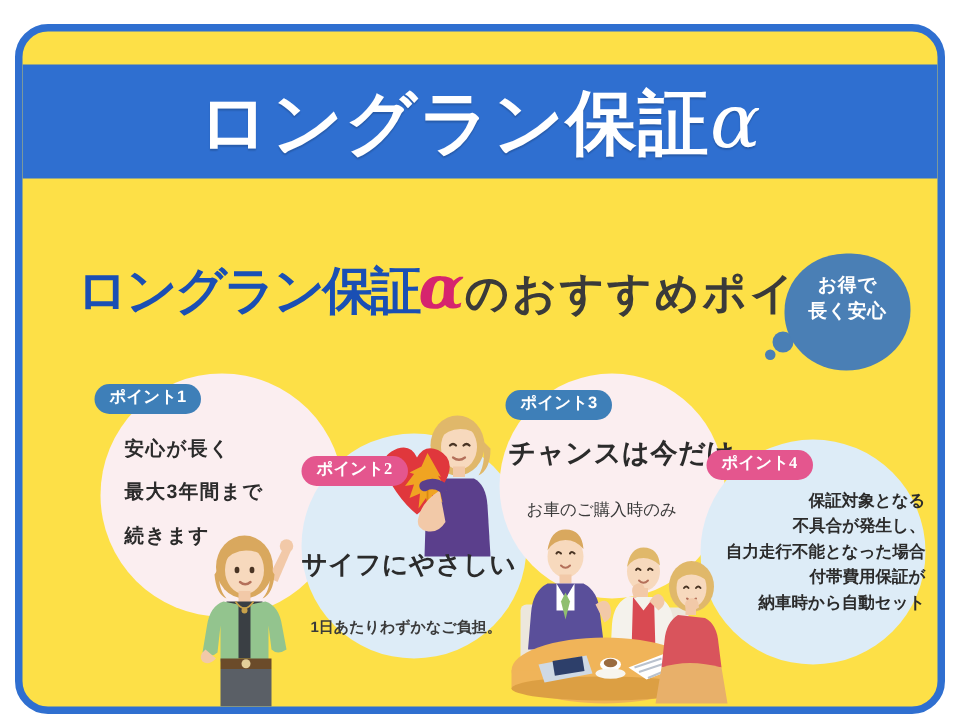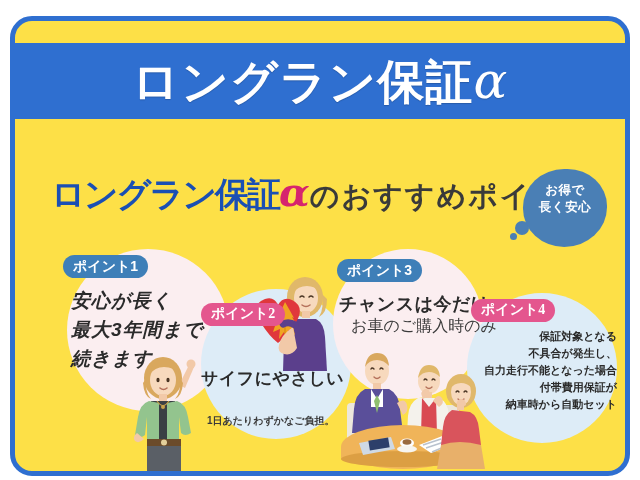--- a/index.html
+++ b/index.html
@@ -141,21 +141,21 @@
   #tint2 { left: 186px; top: 268px; width: 150px; height: 150px; }
   #tint3 { left: 318px; top: 228px; width: 150px; height: 150px; }
   #tint4 { left: 452px; top: 272px; width: 150px; height: 150px; }
 
   
   .point { position: absolute; z-index: 3; }
 
   .badge {
     display: inline-block;
     color: #ffffff;
-    font-size: 14px;
+    font-size: 11px;
     font-weight: bold;
     padding: 4px 10px 5px 10px;
     border-radius: 13px;
     letter-spacing: 0px;
     white-space: nowrap;
     line-height: 1;
   }
   .badge-blue { background: #3e7fb8; }
   .badge-pink { background: #e4568e; font-family: Liberation Serif, serif; }
   .badge::before, .badge::after {
@@ -172,26 +172,25 @@
     white-space: nowrap;
   }
   .psub {
     color: #3a3a3a;
     white-space: nowrap;
   }
 
   
   #point1 { left: 48px; top: 234px; }
   #point1 .ptitle {
-    font-size: 19px;
+    font-size: 13px;
     line-height: 29px;
     margin-top: 8px;
-    margin-left: 8px;
+    margin-left: 20px;
     letter-spacing: 1px;
-    font-style: italic;
   }
 
   
   #point2 { left: 186px; top: 282px; }
   #point2 .badge-row { margin-left: 0px; }
   #point2 .ptitle {
     font-size: 17px;
     line-height: 22px;
     margin-top: 42px;
     margin-left: 0px;
@@ -208,24 +207,24 @@
   
   #point3 { left: 322px; top: 238px; }
   #point3 .ptitle {
     font-size: 18px;
     line-height: 24px;
     margin-top: 10px;
     margin-left: 2px;
     letter-spacing: 0.5px;
   }
   #point3 .psub {
-    font-size: 16px;
+    font-size: 11px;
     line-height: 16px;
     margin-left: 14px;
-    margin-top: 2px;
+    margin-top: 18px;
   }
 
   
   #point4 { left: 456px; top: 278px; }
   #point4 .ptitle {
     font-size: 11px;
     line-height: 17px;
     margin-top: 6px;
     text-align: right;
     width: 146px;

